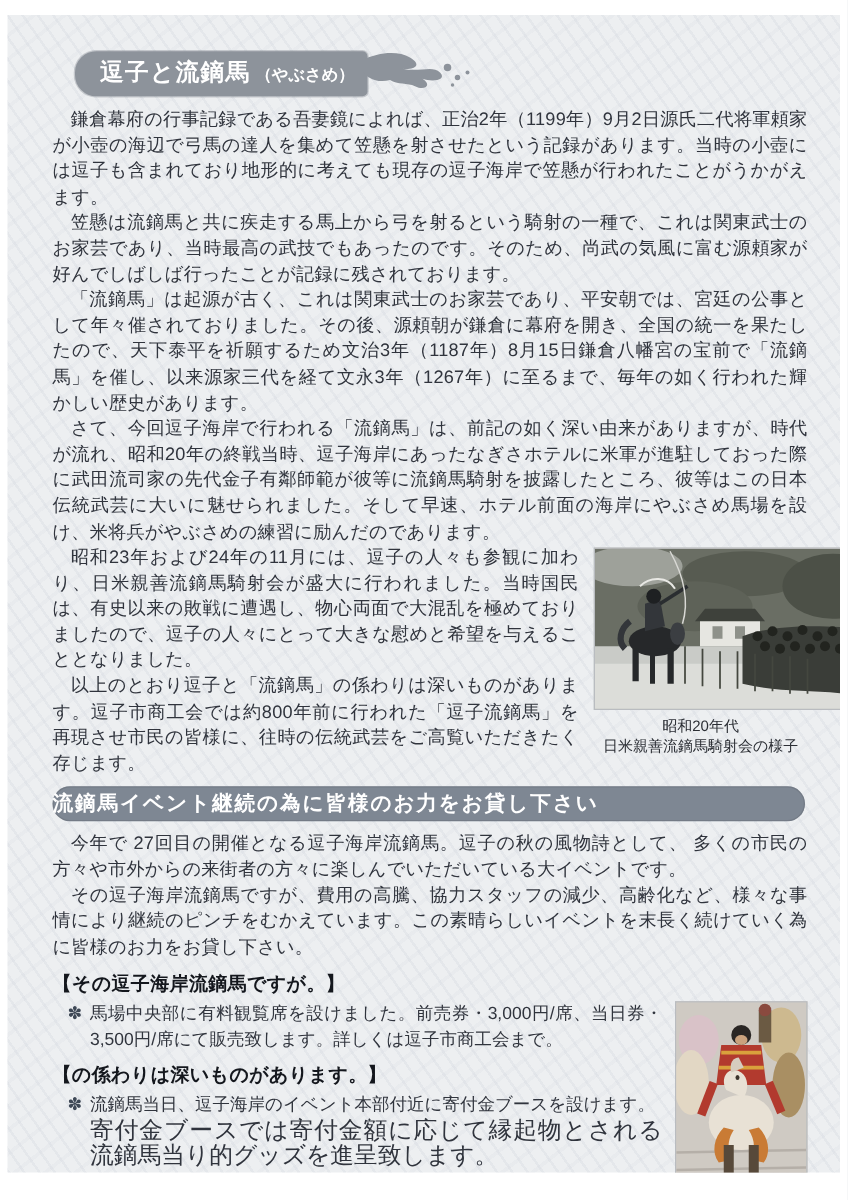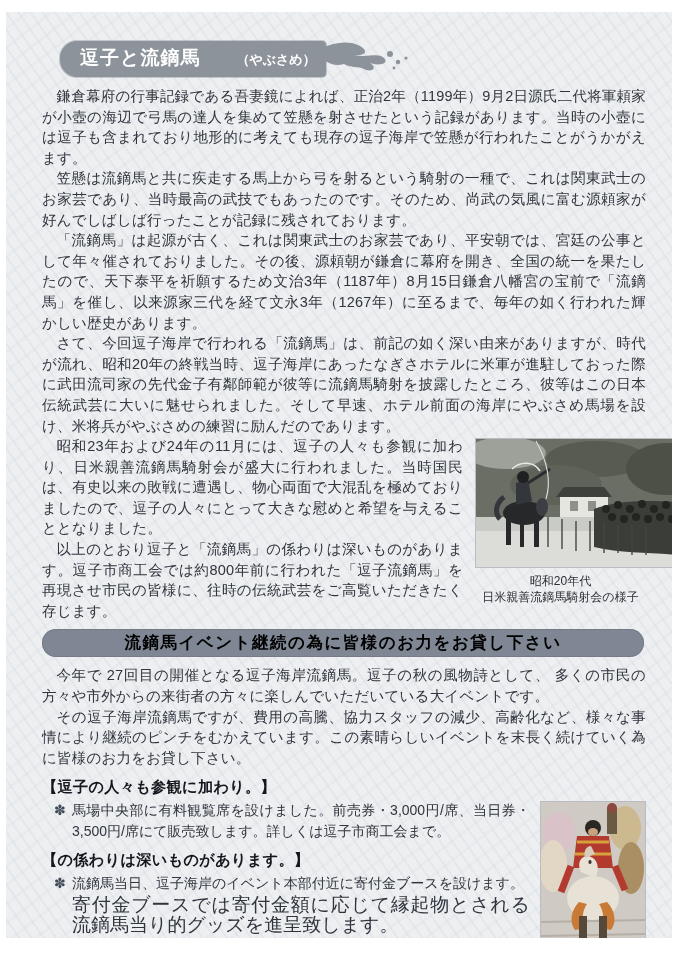--- a/index.html
+++ b/index.html
@@ -19,42 +19,41 @@
     overflow:hidden;
     color:#30343d;
   }
   
   .badge-row{display:flex;align-items:center;margin:6px 0 10px 18px;height:34px;}
   .badge{
     background:#8d939b;color:#ffffff;border-radius:17px 4px 4px 17px;
     padding:4px 10px 6px 20px;display:inline-flex;align-items:baseline;
     box-shadow:0 0 0 1px rgba(120,126,135,.35);
     white-space:nowrap;
-    gap:32px;
   }
   .badge .main{font-size:19px;font-weight:bold;letter-spacing:1px;}
   .badge .sub{font-size:13px;font-weight:bold;margin-left:4px;}
   .splash{margin-left:-6px;}
   
   p.t{
     margin:0;font-size:14.5px;line-height:20.6px;text-align:justify;
     text-indent:1em;letter-spacing:.2px;
   }
   .wrap-zone{overflow:visible;}
   
   figure.f1{
     float:right;width:171px;margin:2px 0 2px 12px;text-align:center;
   }
   .f1 .ph{width:214px;height:128px;border:1px solid #b9bcc0;background:#cfd1cd;display:block;}
   .cap{font-size:12px;line-height:16px;margin-top:5px;color:#2b2e34;}
   
   .banner{
     clear:both;margin:8px 2px 8px 0;height:28px;border-radius:14px;
-    background:#7e8793;display:flex;align-items:center;justify-content:center;
-    color:#000000;font-weight:bold;font-size:16.5px;letter-spacing:1.5px;
+    background:#7e8793;display:flex;align-items:center;justify-content:flex-start;
+    color:#ffffff;font-weight:bold;font-size:16.5px;letter-spacing:1.5px;
     box-shadow:inset 0 0 0 1px rgba(105,112,122,.5);
   }
   
   .sections{margin-top:4px;}
   figure.f2{float:right;width:106px;margin:24px 0 0 10px;}
   .f2 .ph{width:104px;height:180px;border:1px solid #b9bcc0;background:#cfcac4;display:block;}
   h3.sec{
     margin:9px 0 2px 0;font-size:15.2px;color:#14171d;letter-spacing:.3px;
     font-weight:bold;
   }
@@ -202,21 +201,21 @@
           <path d="M38,100 C30,108 28,120 34,128 L44,126 C40,116 42,108 46,102 Z" fill="#c97b35"></path>
           <path d="M66,100 C74,108 76,120 70,128 L60,126 C64,116 62,108 58,102 Z" fill="#c97b35"></path>
           <rect x="38" y="114" width="8" height="48" fill="#57493a"></rect>
           <rect x="58" y="114" width="8" height="50" fill="#57493a"></rect>
           <rect x="36" y="158" width="11" height="8" fill="#24201c"></rect>
           <rect x="56" y="162" width="11" height="8" fill="#24201c"></rect>
         </g>
       </svg>
     </figure>
 
-    <h3 class="sec">【逗子の人々も参観に加わり。】</h3>
+    <h3 class="sec">【その逗子海岸流鏑馬ですが。】</h3>
     <p class="bul">
       <span class="mark">✽</span>
       <span>馬場中央部に有料観覧席を設けました。前売券・3,000円/席、当日券・3,500円/席にて販売致します。詳しくは逗子市商工会まで。</span>
     </p>
 
     <h3 class="sec">【の係わりは深いものがあります。】</h3>
     <p class="bul">
       <span class="mark">✽</span>
       <span>流鏑馬当日、逗子海岸のイベント本部付近に寄付金ブースを設けます。</span>
     </p>

